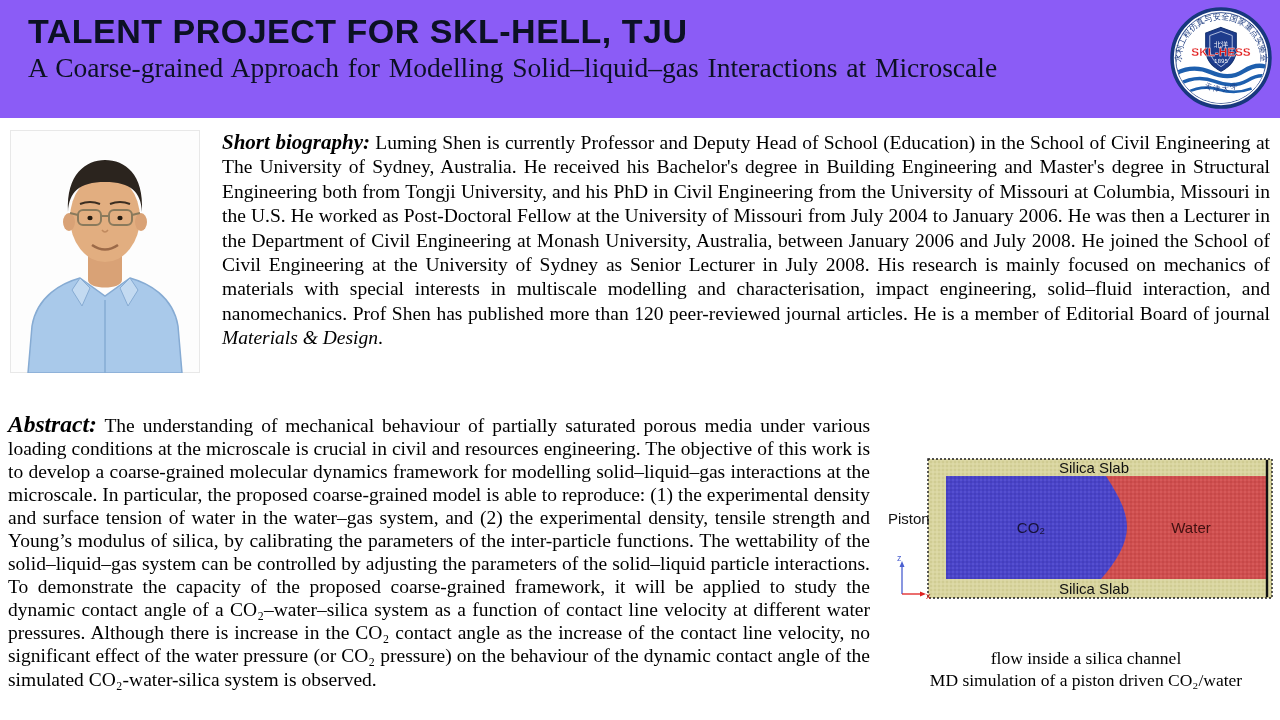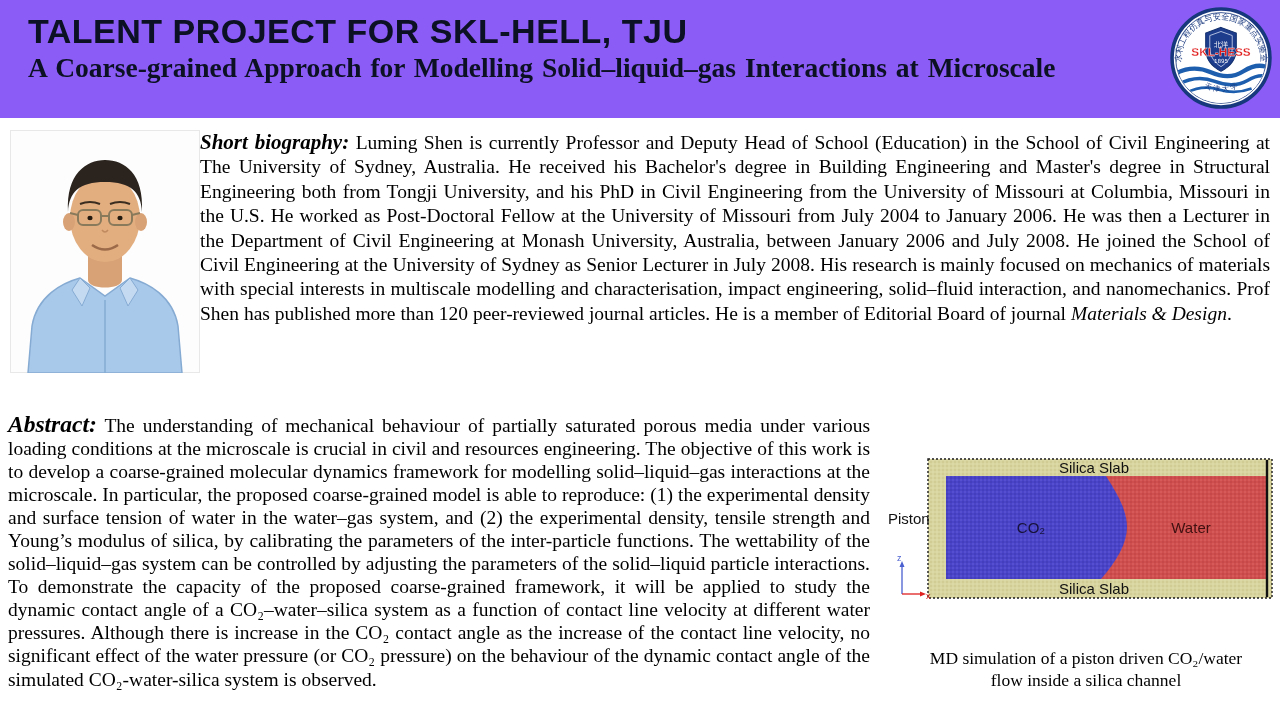--- a/index.html
+++ b/index.html
@@ -13,26 +13,26 @@
   .header{
     background:#8b5cf6;height:118px;box-sizing:border-box;
     padding:14px 120px 0 28px;position:relative;
   }
   .header h1{
     margin:0;font-family:"Liberation Sans","DejaVu Sans",sans-serif;
     font-size:34px;font-weight:bold;color:#0c1124;letter-spacing:.5px;line-height:1.05;
   }
   .header h2{
     margin:4px 0 0 0;font-family:"Liberation Serif","DejaVu Serif",serif;
-    font-size:27.5px;font-weight:bold;color:#0c1124;line-height:1.05;word-spacing:2px;
+    font-size:27.5px;font-weight:normal;color:#0c1124;line-height:1.05;word-spacing:2px;
   }
   .logo{position:absolute;top:7px;right:8px;width:102px;height:102px;}
 
   
-  .bio-row{display:flex;padding:12px 10px 0 10px;}
+  .bio-row{display:flex;padding:12px 10px 0 10px;gap:22px;}
   .photo{flex:0 0 190px;width:190px;height:243px;background:#fdfdfd;}
   .bio{
     flex:1;margin:0;text-align:justify;
     font-size:19.5px;line-height:24.4px;color:#000;
   }
   .bio-label{font-weight:bold;font-style:italic;font-size:21px;}
 
   
   .abstract-row{display:flex;margin-top:20px;padding:0 0 0 8px;justify-content:space-between;}
   .abstract{
@@ -171,20 +171,20 @@
             <line x1="16" y1="141" x2="16" y2="112" stroke="#4a5fd0" stroke-width="1.3"></line>
             <path d="M16,108 L13.5,114 L18.5,114 Z" fill="#4a5fd0"></path>
             <text x="11" y="108" font-family="'Liberation Sans','DejaVu Sans',sans-serif" font-size="9" fill="#4a5fd0">z</text>
             <line x1="16" y1="141" x2="36" y2="141" stroke="#e02020" stroke-width="1.3"></line>
             <path d="M40,141 L34,138.5 L34,143.5 Z" fill="#e02020"></path>
             <text x="40" y="146" font-family="'Liberation Sans','DejaVu Sans',sans-serif" font-size="9" fill="#e02020">x</text>
           </g>
         </svg>
 
         <figcaption class="figcaption">
+          <div>flow inside a silica channel</div>
           <div>MD simulation of a piston driven CO₂/water</div>
-          <div>flow inside a silica channel</div>
         </figcaption>
       </figure>
     </div>
   </div>
 
 </div>
 
 </body></html>

